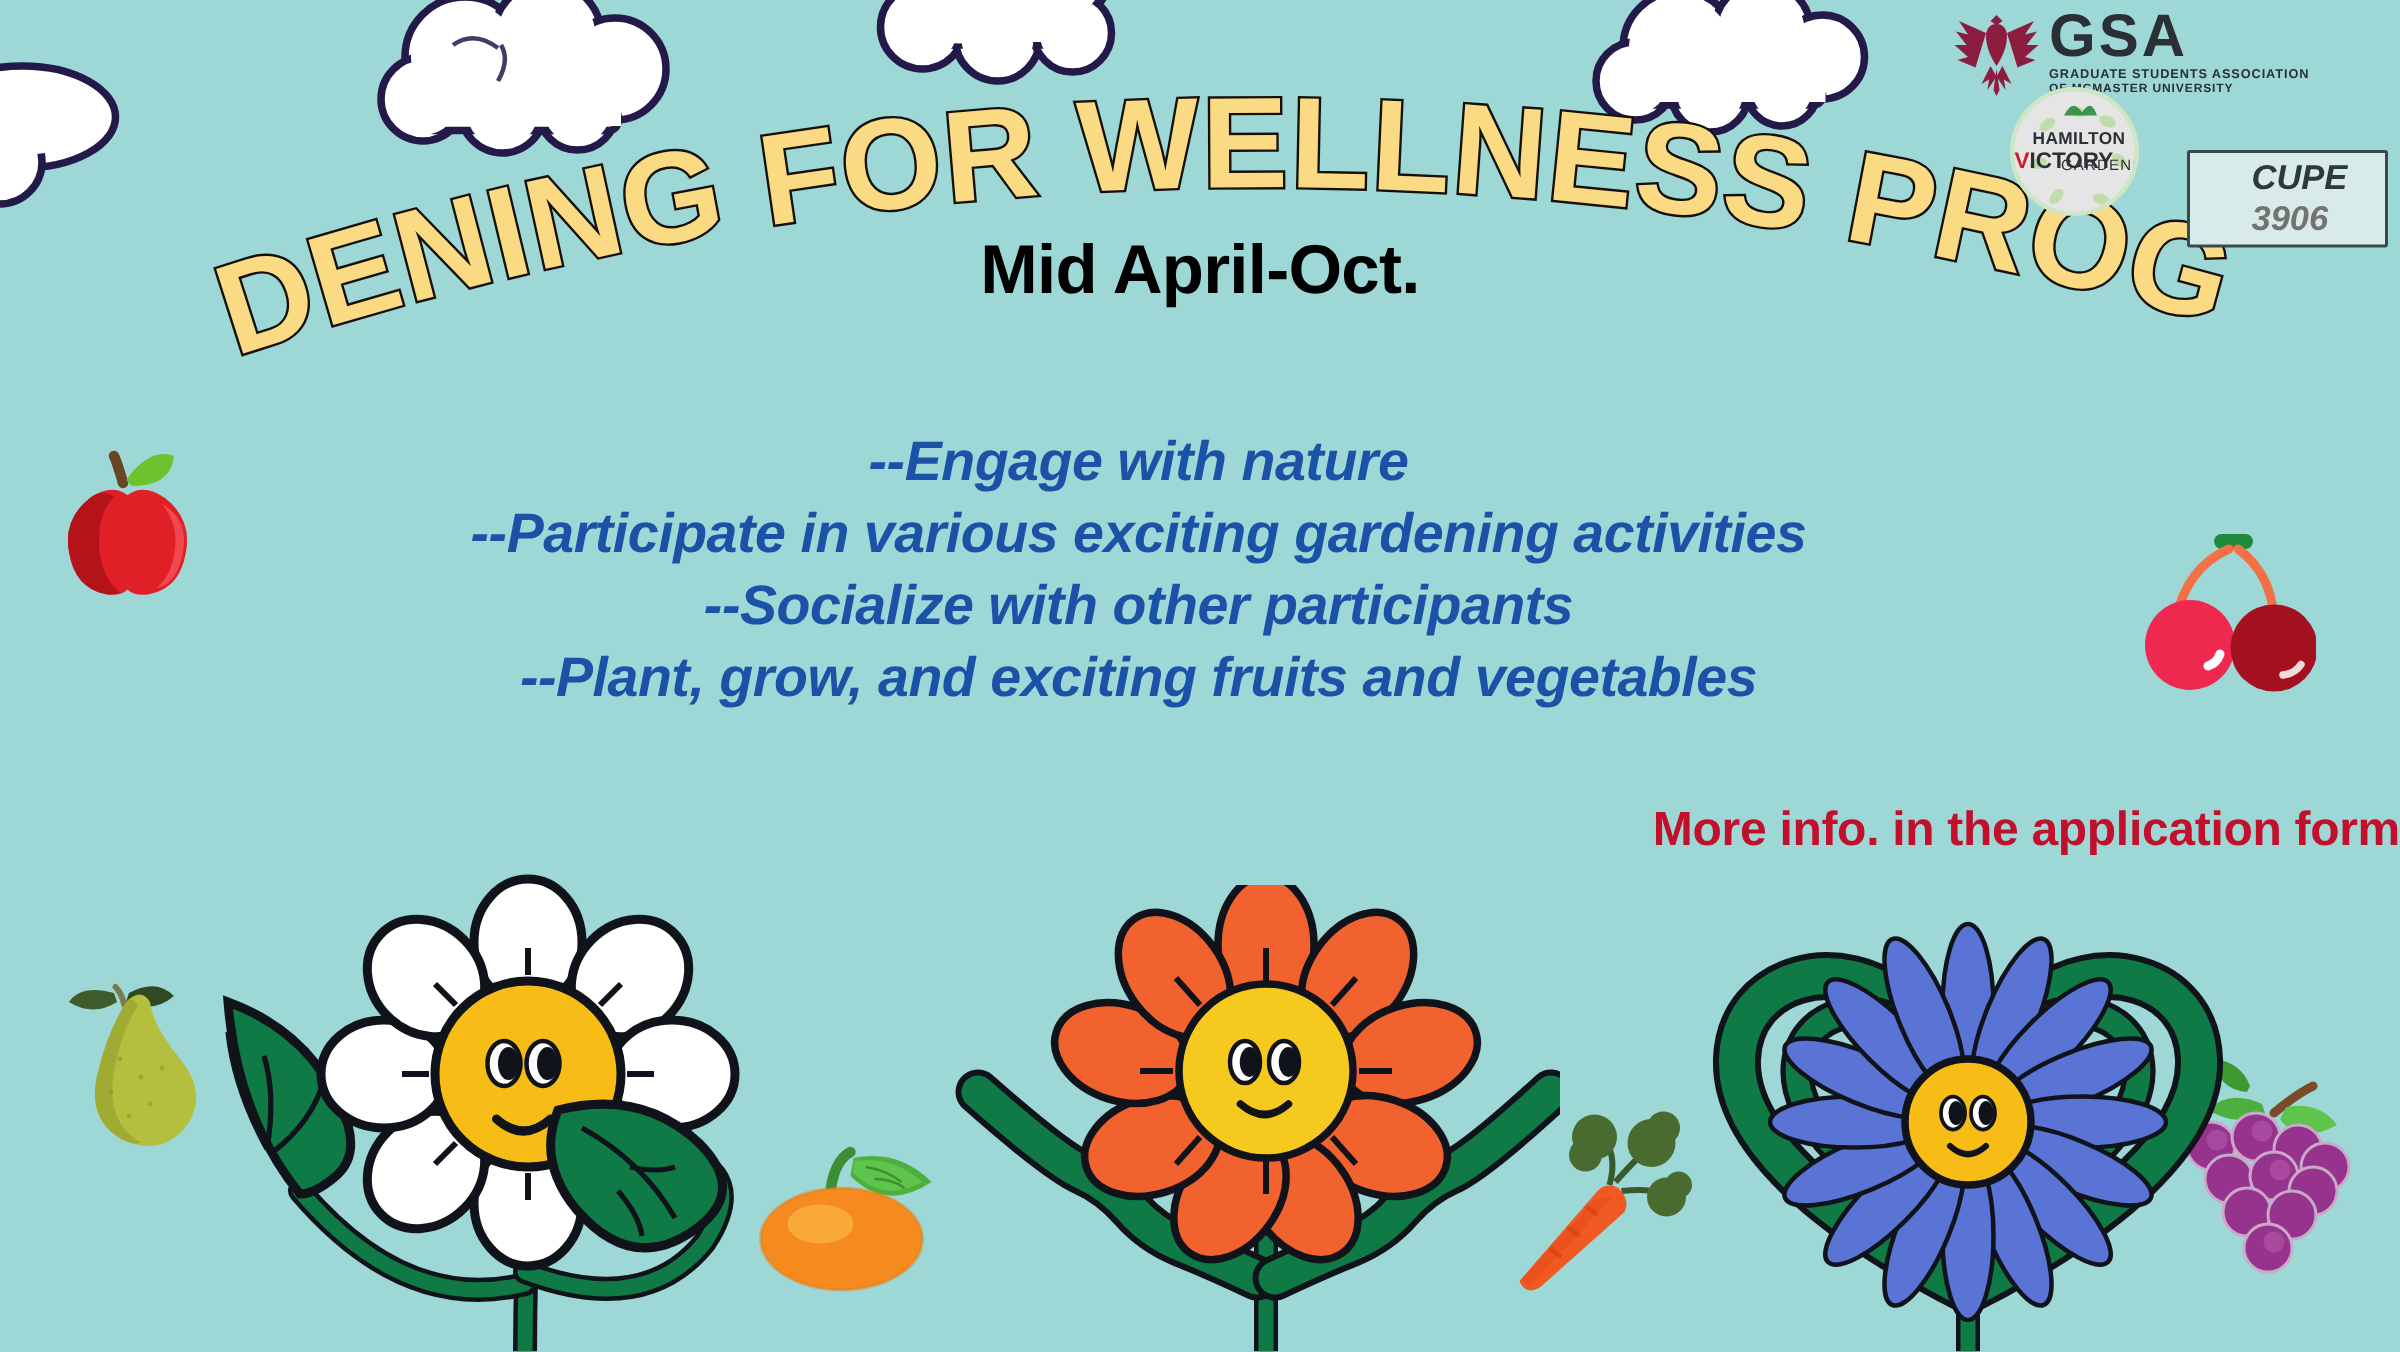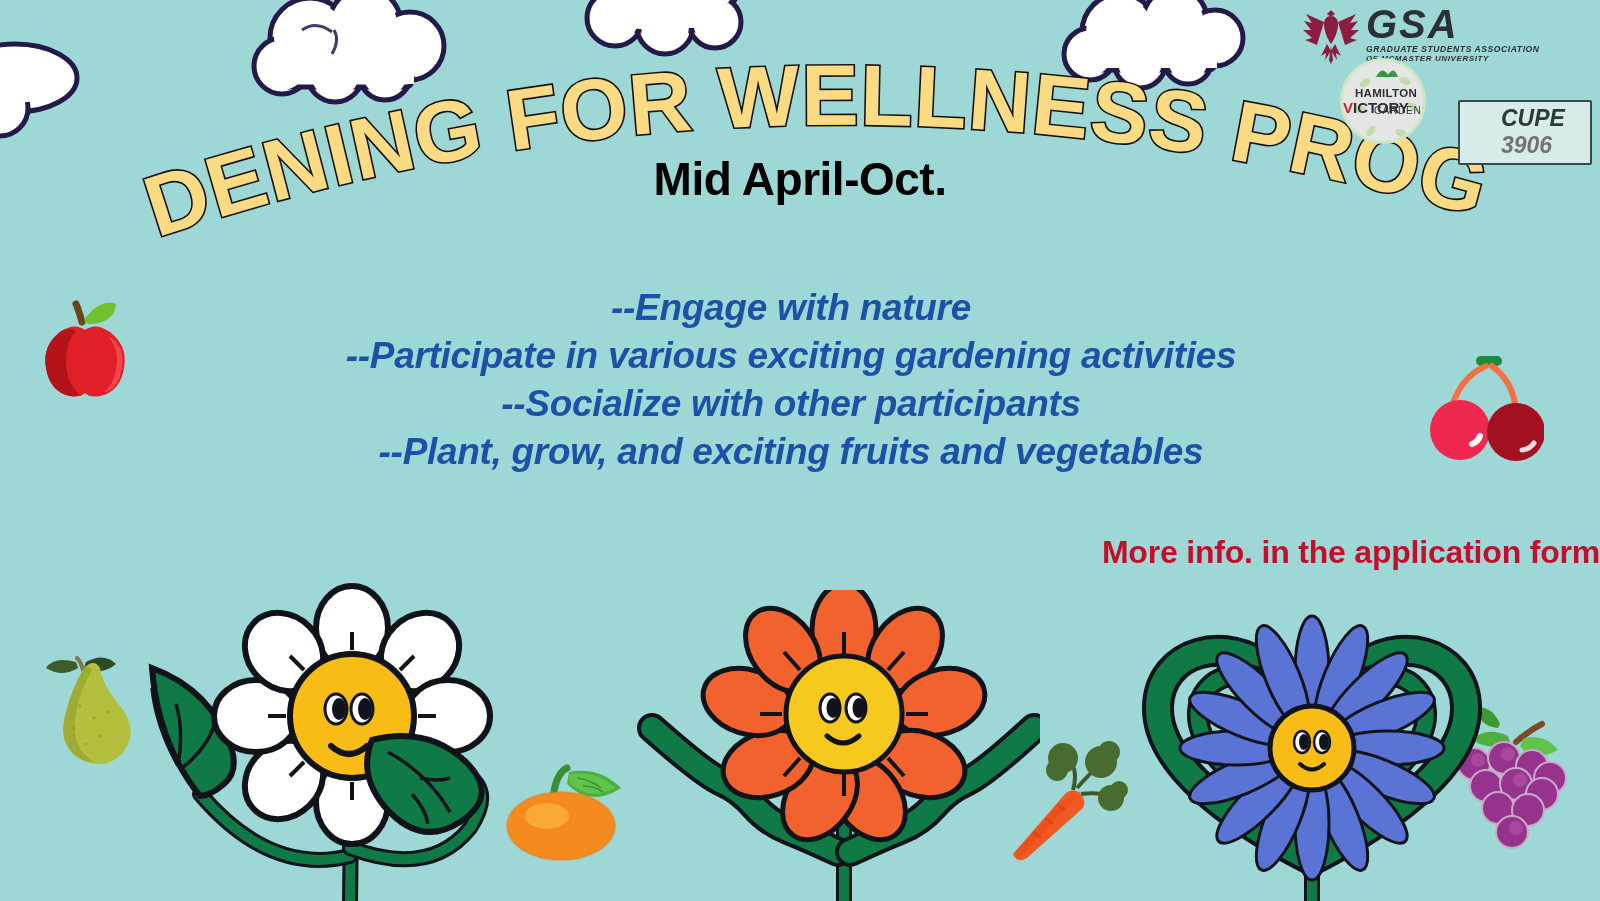--- a/index.html
+++ b/index.html
@@ -53,42 +53,41 @@
   #bullets{
     position:absolute;
     left:0;top:284px;width:1518px;
     text-align:center;
     color:#1b52a8;
     font-weight:bold;
     font-style:italic;
     font-size:37px;
     line-height:48px;
     letter-spacing:-0.3px;
-    padding-left:32px;
   }
   #bullets div{white-space:nowrap;}
 
   
   #more-info{
     position:absolute;
     left:0;top:534px;width:1600px;
     text-align:right;
     font-size:32px;
     font-weight:bold;
     color:#c2102c;
     letter-spacing:-0.2px;
   }
 
   
   #logos{
     position:absolute;
     right:8px;top:2px;
     width:300px;height:146px;
   }
-  .logo-txt{font-family:"Liberation Sans", sans-serif;font-style:italic;}
+  .logo-txt{font-family:"Liberation Sans", sans-serif;}
 
   #gsa-wrap{position:absolute;left:8px;top:2px;width:180px;height:62px;}
   #gsa-letters{
     position:absolute;left:66px;top:0px;
     font-size:40px;font-weight:bold;color:#2b2f36;
     letter-spacing:2px;line-height:40px;
   }
   #gsa-sub1{
     position:absolute;left:66px;top:40px;
     font-size:8.5px;font-weight:bold;color:#2b2f36;

